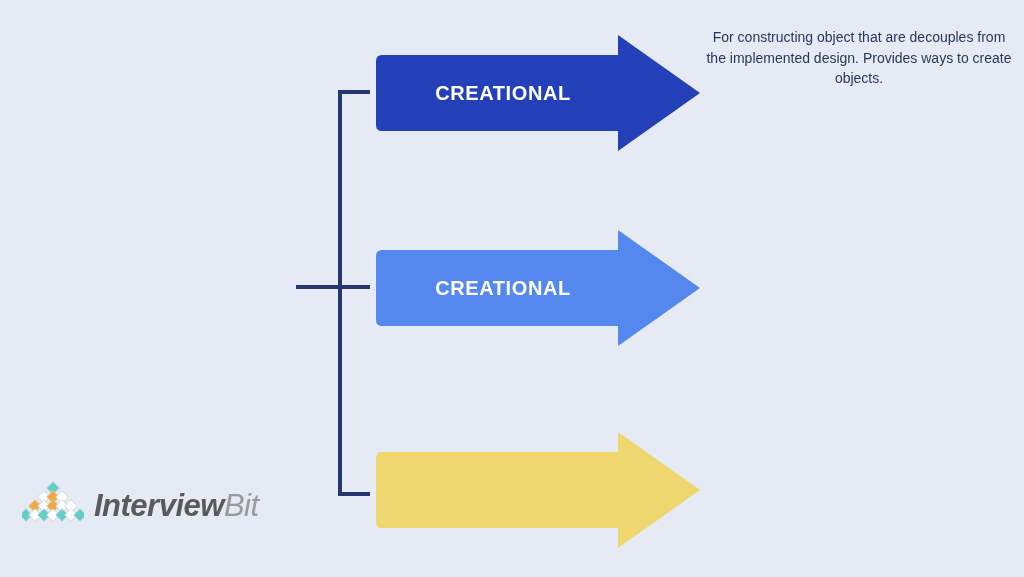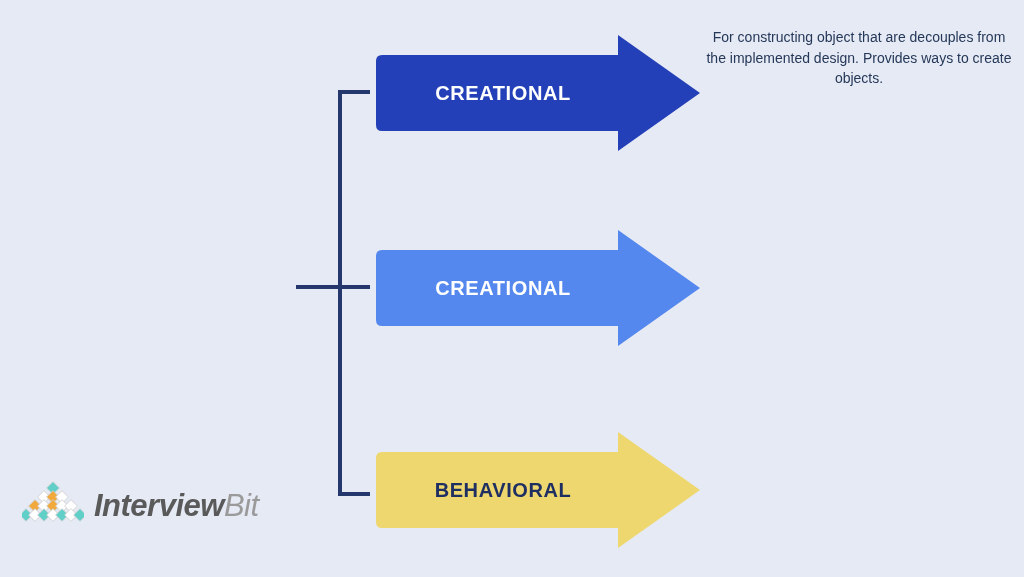--- a/index.html
+++ b/index.html
@@ -161,21 +161,20 @@
     <svg class="arrow-svg" viewBox="0 0 332 120" preserveAspectRatio="none">
       <path d="M6,28 Q6,22 12,22 L248,22 L248,2 L330,60 L248,118 L248,98 L12,98 Q6,98 6,92 Z" fill="#5488ee"></path>
     </svg>
     <div class="arrow-label on-dark">CREATIONAL</div>
   </div>
 
   <div class="arrow-wrap behavioral">
     <svg class="arrow-svg" viewBox="0 0 332 120" preserveAspectRatio="none">
       <path d="M6,28 Q6,22 12,22 L248,22 L248,2 L330,60 L248,118 L248,98 L12,98 Q6,98 6,92 Z" fill="#eed76e"></path>
     </svg>
-    <div class="arrow-label on-light">BEHAVIORAL</div>
   </div>
 
   <div class="desc d1">For constructing object that are decouples from the implemented design. Provides ways to create objects.</div>
 
   <div class="logo">
     <svg class="logo-mark" viewBox="0 0 62 50">
       <g stroke="#cfcfcf" stroke-width="0.8">
 
         <rect x="26.5" y="3.5" width="9" height="9" transform="rotate(45 31 8)" fill="#5fcfc8"></rect>
 

